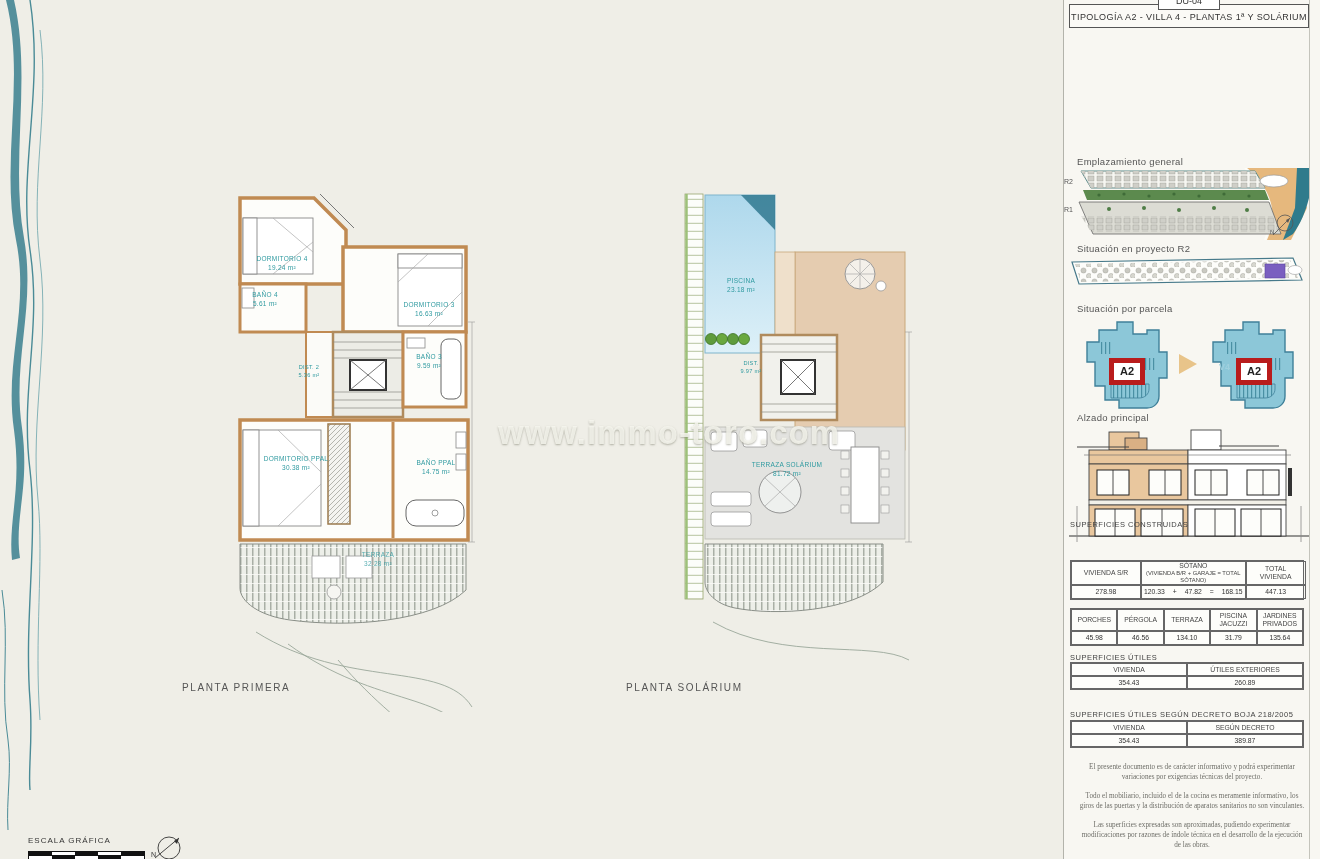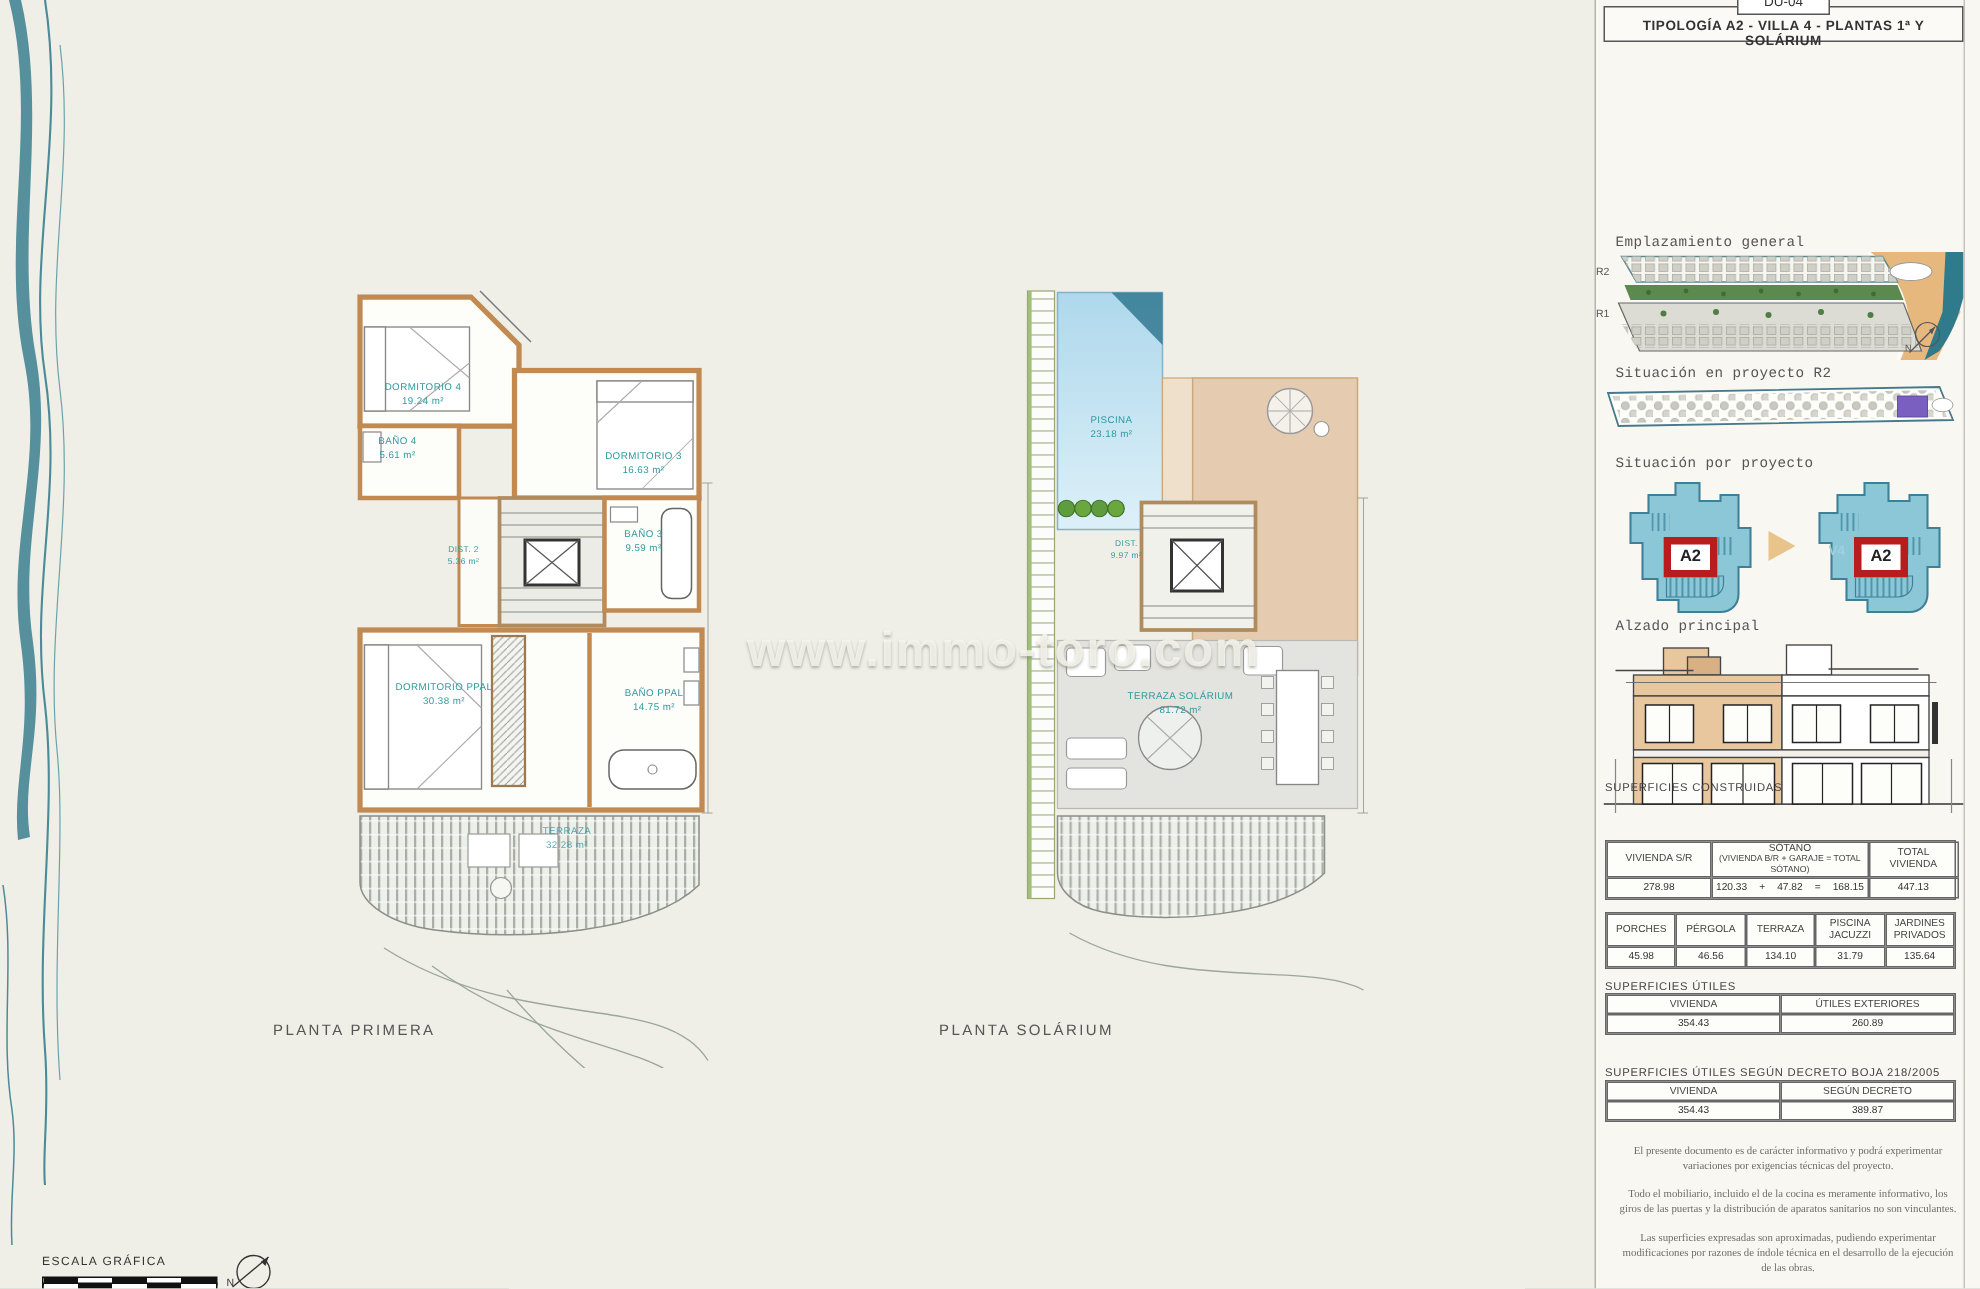--- a/index.html
+++ b/index.html
@@ -12,39 +12,39 @@
   .room-label .rarea{display:block;}
   .plan-title{position:absolute;color:#555;font-size:10px;letter-spacing:1.6px;margin-top:48px;}
   
   #watermark{position:absolute;left:498px;top:414px;width:420px;font-size:33px;
              font-weight:bold;letter-spacing:1px;color:rgba(248,248,240,.82);
              text-shadow:0 1px 2px rgba(125,125,110,.55);}
   
   #sidebar{position:absolute;left:1063px;top:0;width:257px;height:859px;
            background:#f8f7f2;border-left:1px solid #b3b3ab;}
   #sidebar-right-rule{position:absolute;left:1309px;top:0;width:1px;height:859px;background:#c4c4bc;}
-  .sec-title{position:absolute;color:#555;font-size:9.5px;letter-spacing:.3px;font-family:Liberation Mono, monospace;}
+  .sec-title{position:absolute;color:#555;font-size:9.5px;letter-spacing:.3px;}
   .tbl-title{position:absolute;color:#444;font-size:7.5px;letter-spacing:.5px;}
   .tbl{position:absolute;display:grid;border:1px solid #666;background:#fdfdfa;
        font-size:6.8px;color:#333;text-align:center;}
   .tbl .c{border:0.5px solid #666;display:flex;align-items:center;justify-content:center;
           padding:1px 2px;line-height:1.15;}
   .tbl .hd{color:#444;}
   .sub{display:block;font-size:5.8px;}
   .disc{position:absolute;left:1078px;width:228px;color:#6e6e68;font-size:7.2px;
         line-height:1.4;text-align:center;}
   .disc p{margin:0 0 9px 0;font-family:Liberation Serif, serif;}
   .tag{position:absolute;font-size:7px;color:#555;}
   .unit-box{position:absolute;background:#fff;border:5px solid #b91c1c;color:#222;
             font-size:11px;font-weight:bold;text-align:center;line-height:17px;}
   
   #tblock{position:absolute;left:1069px;top:4px;width:238px;height:22px;
           border:1px solid #555;background:#fbfaf6;}
   #tblock-title{position:absolute;left:0;top:7px;width:238px;text-align:center;
-                font-size:9px;letter-spacing:.4px;color:#333;font-weight:bold;}
+                font-size:9px;letter-spacing:.4px;color:#333;}
   #tblock-code{position:absolute;left:1158px;top:-9px;width:60px;height:17px;border:1px solid #555;
                background:#fff;text-align:center;font-size:9px;color:#333;line-height:18px;overflow:hidden;}
   
   #scalebar1{position:absolute;left:28px;top:851px;width:115px;height:4px;border:1px solid #111;
      background:repeating-linear-gradient(90deg,#111 0 23px,#fff 23px 46px);}
   #scalebar2{position:absolute;left:28px;top:855px;width:115px;height:4px;border:1px solid #111;
      background:repeating-linear-gradient(90deg,#fff 0 23px,#111 23px 46px);}
 </style>
 </head>
 <body>
@@ -348,21 +348,21 @@
         <circle cx="3.5" cy="3.5" r="2.6" fill="#c9c9c1" stroke="#9a9a92" stroke-width="0.4"></circle>
         <circle cx="9" cy="9" r="2.6" fill="#d6d6ce" stroke="#9a9a92" stroke-width="0.4"></circle>
       </pattern>
     </defs>
     <polygon points="3,6 224,2 233,24 10,28" fill="#fdfdfa" stroke="#46798a" stroke-width="1.2"></polygon>
     <polygon points="6,8 221,4 229,22 12,26" fill="url(#plots)"></polygon>
     <rect x="196" y="8" width="20" height="14" fill="#7a5fc0" stroke="#5c44a0" stroke-width="0.6"></rect>
     <ellipse cx="226" cy="14" rx="7" ry="4.5" fill="#fff" stroke="#999" stroke-width="0.6"></ellipse>
   </svg>
 
-  <div class="sec-title" style="left:1077px;top:303px">Situación por proyecto</div>
+  <div class="sec-title" style="left:1077px;top:303px">Situación por parcela</div>
   <svg class="abs" style="left:1069px;top:316px" width="240" height="96" viewBox="0 0 240 96">
     <defs>
       <pattern id="bluestripe" width="4" height="4" patternUnits="userSpaceOnUse">
         <rect width="4" height="4" fill="#8cc7d8"></rect>
         <rect width="1.2" height="4" fill="#4a90a4"></rect>
       </pattern>
       <g id="footprint">
         <path d="M22,10 h18 v-8 h16 v12 h14 v-4 h12 v22 h8 v26 h-8 v18 c0,7 -5,12 -12,12 h-28 v-8 h-14 v-14 h-10 v-24 h-8 v-20 h12 z" fill="#8cc7d8" stroke="#3f8099" stroke-width="1.4"></path>
         <rect x="24" y="22" width="12" height="12" fill="url(#bluestripe)"></rect>
         <rect x="62" y="38" width="16" height="12" fill="url(#bluestripe)"></rect>

